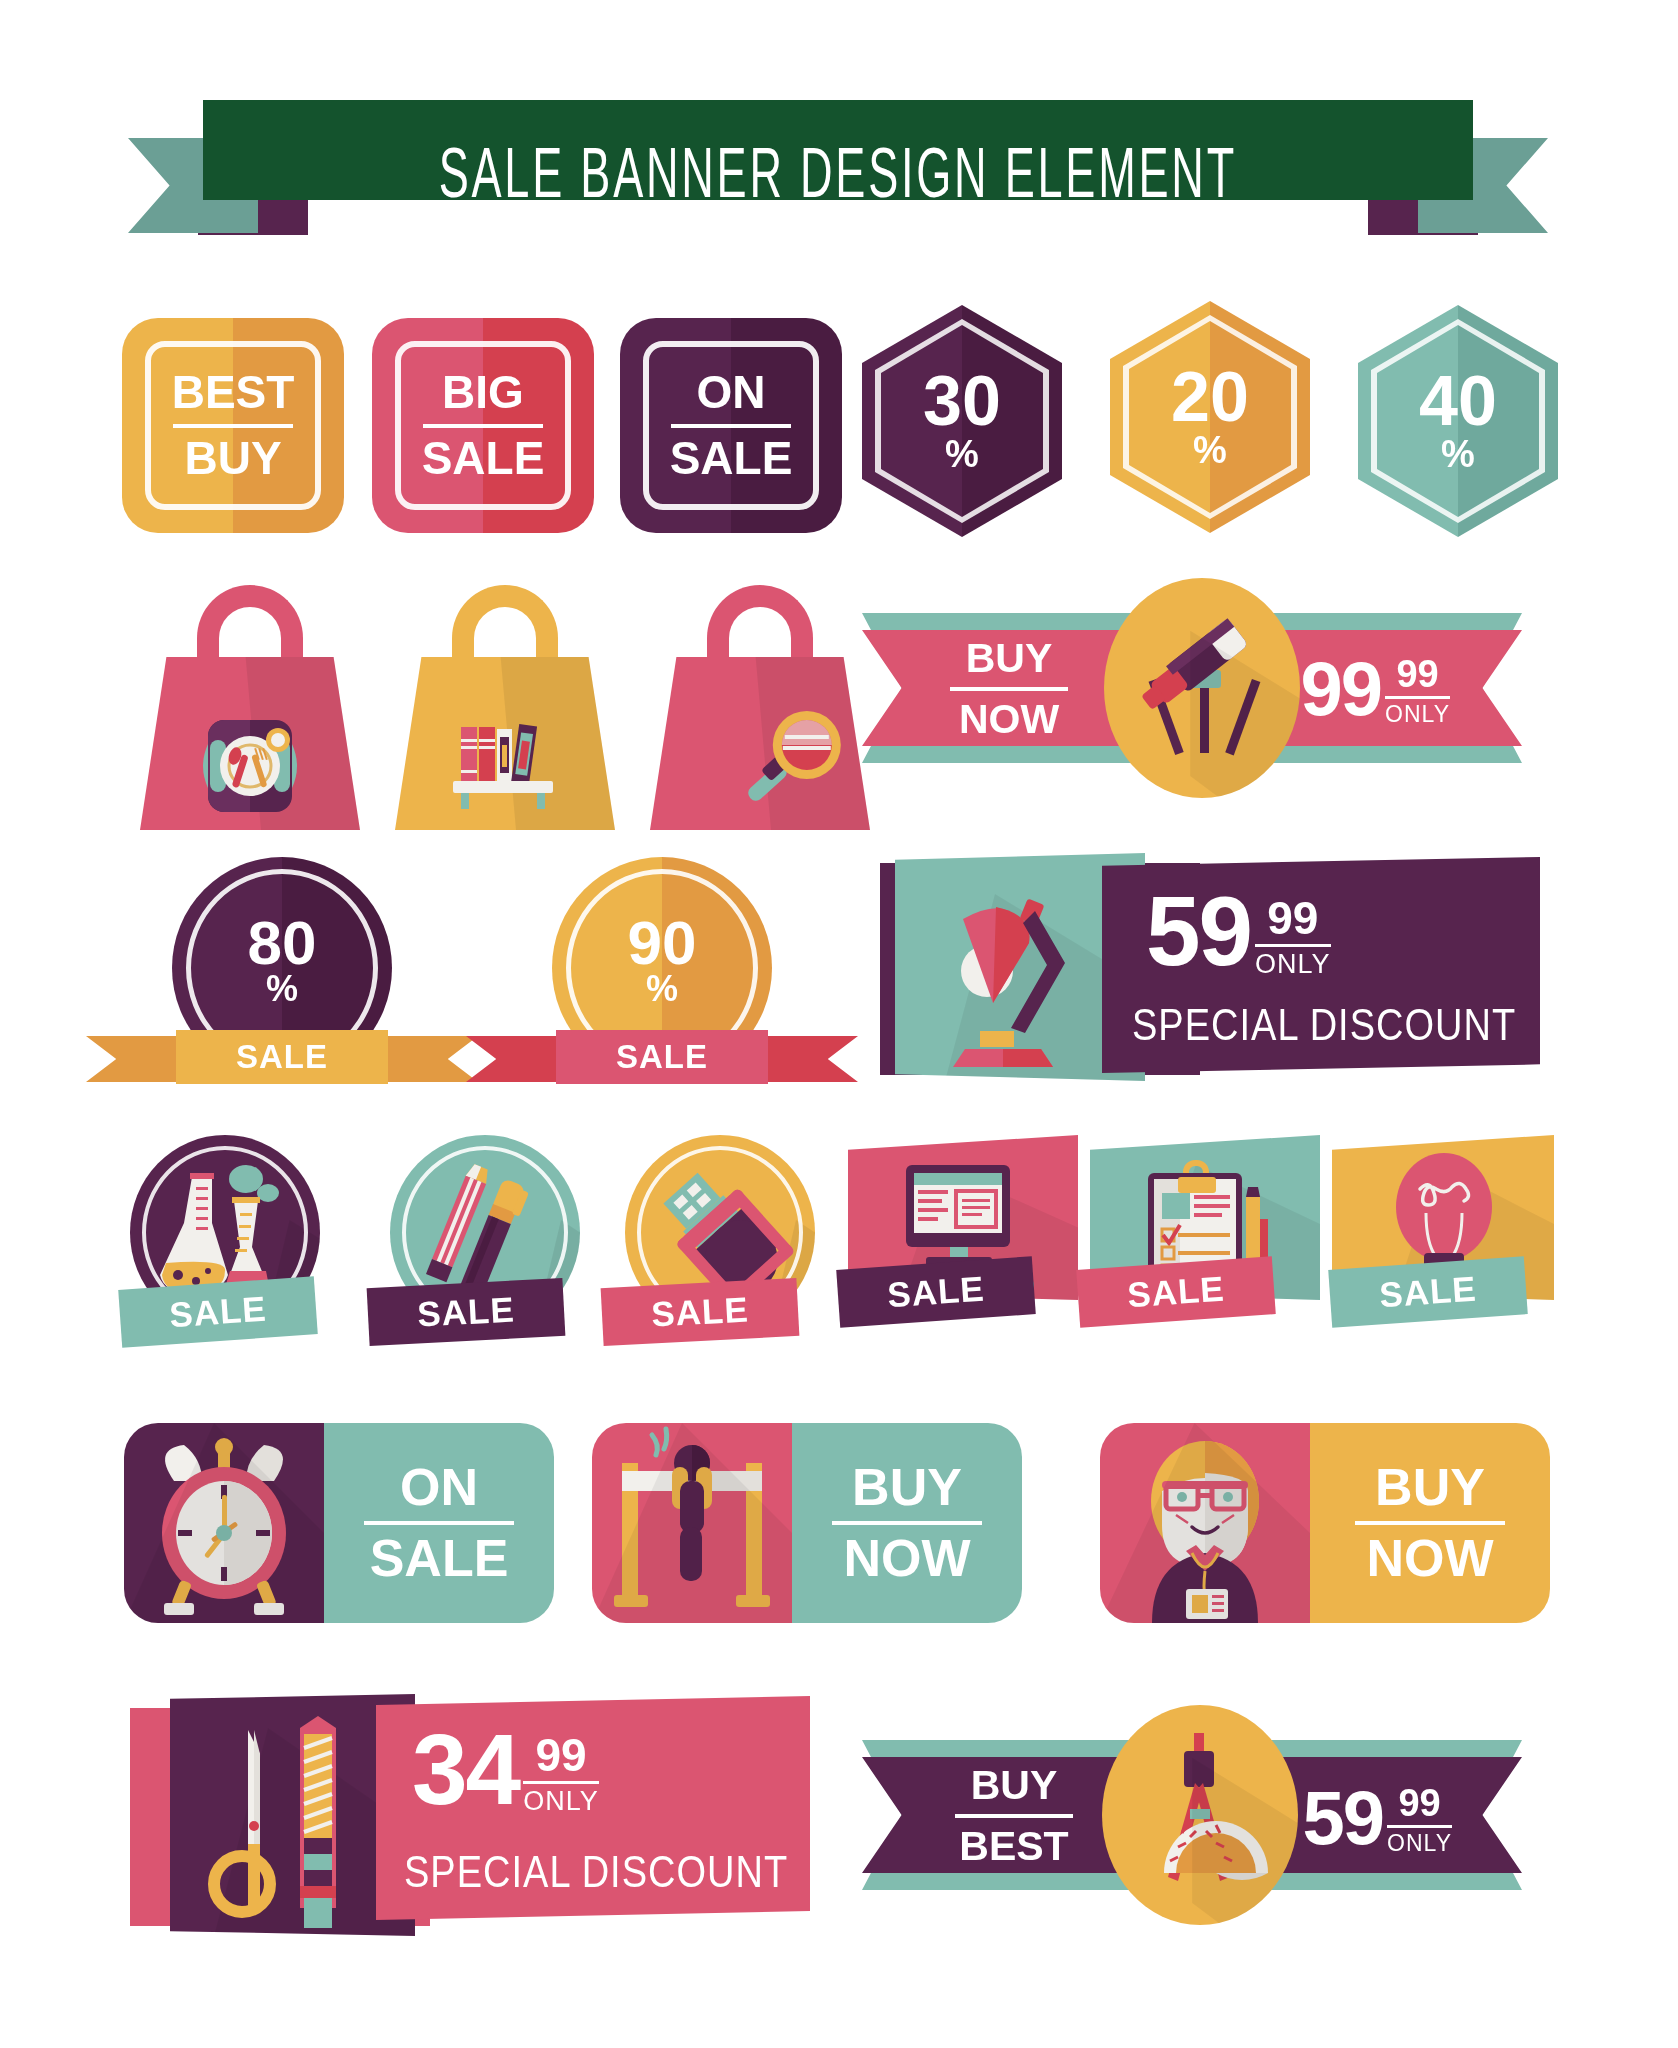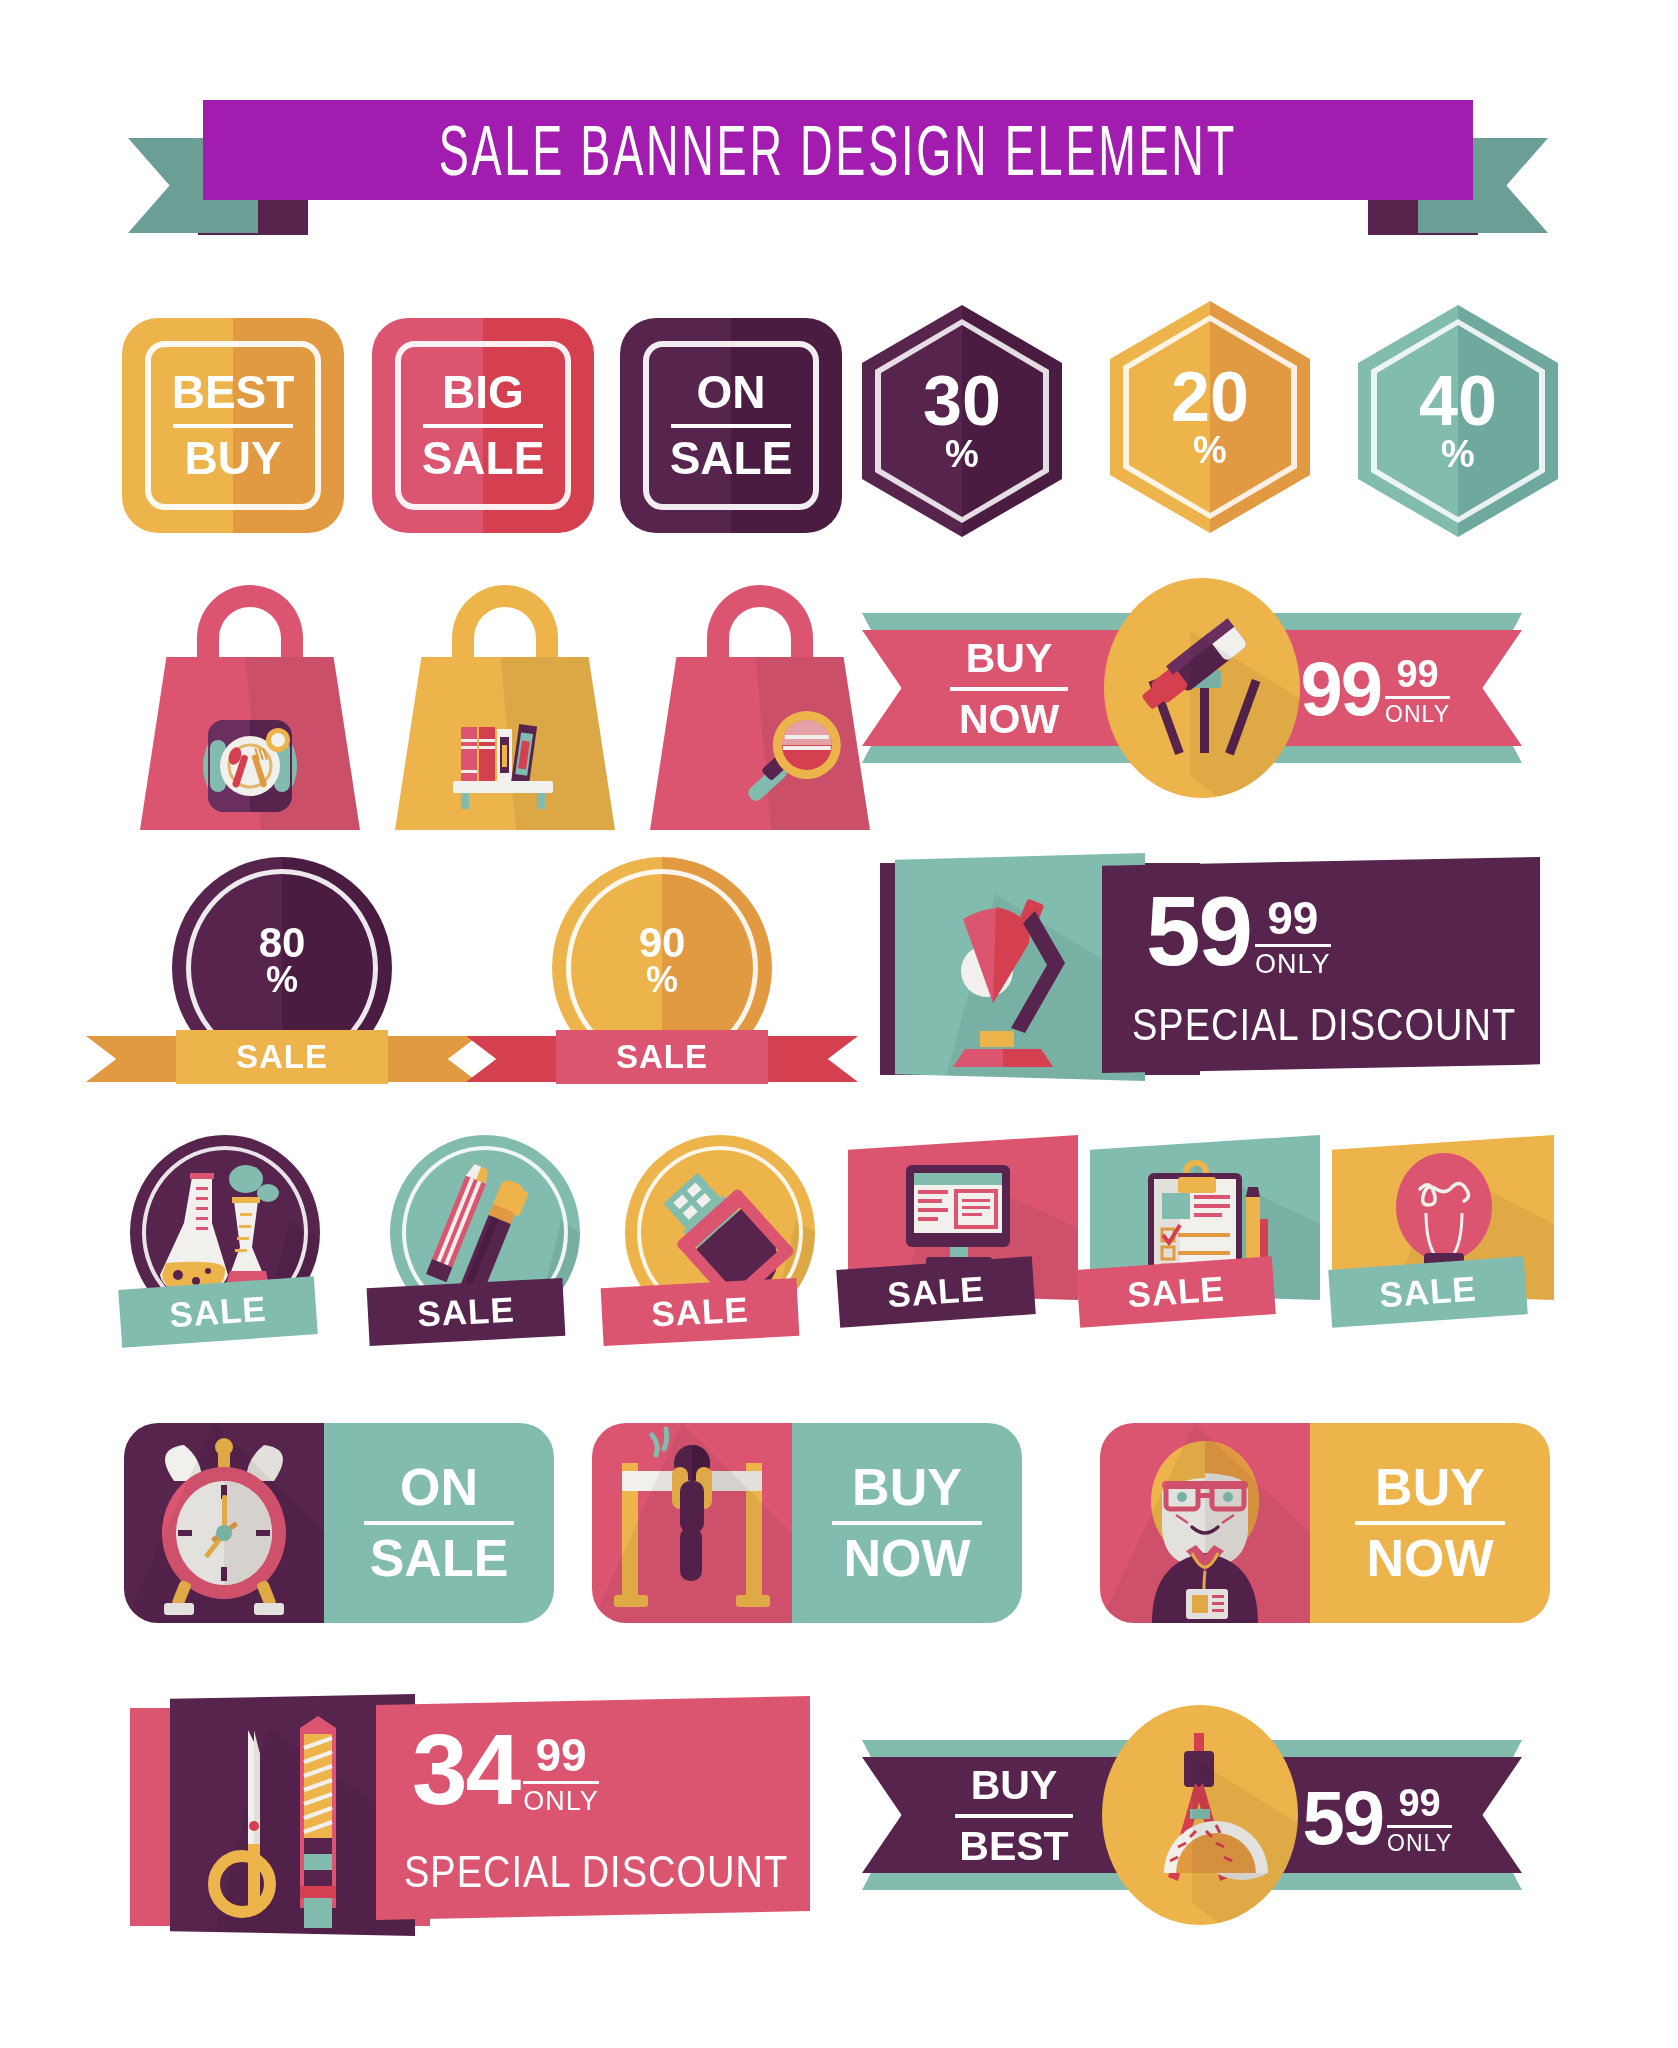--- a/index.html
+++ b/index.html
@@ -18,21 +18,21 @@
   .tr-tail.left  { left:0; }
   .tr-tail.right { right:0; }
   .tr-tail-body { position:absolute; inset:0; background:#6b9f95; }
   .tr-tail.left  .tr-tail-body { clip-path: polygon(0 0, 100% 0, 100% 100%, 0 100%, 32% 50%); }
   .tr-tail.right .tr-tail-body { clip-path: polygon(0 0, 100% 0, 68% 50%, 100% 100%, 0 100%); }
   .tr-fold { position:absolute; top:95px; width:110px; height:40px; background:#57244e; }
   .tr-fold.left { left:70px; clip-path: polygon(0 0, 100% 0, 100% 100%, 0 100%); }
   .tr-fold.right { right:70px; clip-path: polygon(0 0, 100% 0, 100% 100%, 0 100%); }
   .tr-main {
     position:absolute; left:75px; top:0; width:1270px; height:100px;
-    background:#a21caf; display:flex; align-items:center; justify-content:center;
+    background:#14532d; display:flex; align-items:flex-end; justify-content:center;
   }
   .tr-title {
     color:#fff; font-size:49px; letter-spacing:3px; font-weight:400;
     transform: scaleY(1.45) scaleX(0.92); font-family:"Liberation Sans", sans-serif;
   }
 
   
   .row1 { position:absolute; left:0; top:300px; width:1678px; height:250px; }
 
   .sq-badge { position:absolute; width:222px; height:215px; border-radius:36px; overflow:hidden; }
@@ -111,21 +111,21 @@
   .row3 { position:absolute; left:0; top:845px; width:1678px; height:270px; }
   .circ-badge { position:absolute; width:220px; height:222px; }
   .circ-badge .cbg { position:absolute; inset:0; border-radius:50%; overflow:hidden; }
   .circ-badge .cbg .half { position:absolute; top:0; bottom:0; width:50%; }
   .circ-badge .cbg .half.l { left:0; }
   .circ-badge .cbg .half.r { right:0; }
   .circ-badge .cring { position:absolute; left:14px; top:12px; right:14px; bottom:12px;
     border:5px solid rgba(255,255,255,0.9); border-radius:50%; }
   .circ-badge .ctext { position:absolute; inset:0; display:flex; flex-direction:column;
     align-items:center; justify-content:center; color:#fff; padding-bottom:14px; }
-  .circ-badge .cnum { font-size:42px; font-weight:bold; line-height:0.9; }
+  .circ-badge .cnum { font-size:62px; font-weight:bold; line-height:0.9; }
   .circ-badge .cpct { font-size:36px; font-weight:bold; line-height:1; }
 
   .sale-ribbon { position:absolute; height:54px; }
   .sale-ribbon .sr-left, .sale-ribbon .sr-right { position:absolute; top:6px; height:46px; width:108px; }
   .sale-ribbon .sr-left  { left:-90px;  clip-path: polygon(0 0, 100% 0, 100% 100%, 0 100%, 28% 50%); }
   .sale-ribbon .sr-right { right:-90px; clip-path: polygon(0 0, 100% 0, 72% 50%, 100% 100%, 0 100%); }
   .sale-ribbon .sr-main { position:absolute; inset:0; display:flex; align-items:center; justify-content:center;
     color:#fff; font-weight:bold; font-size:33px; letter-spacing:1px; }
 
   

